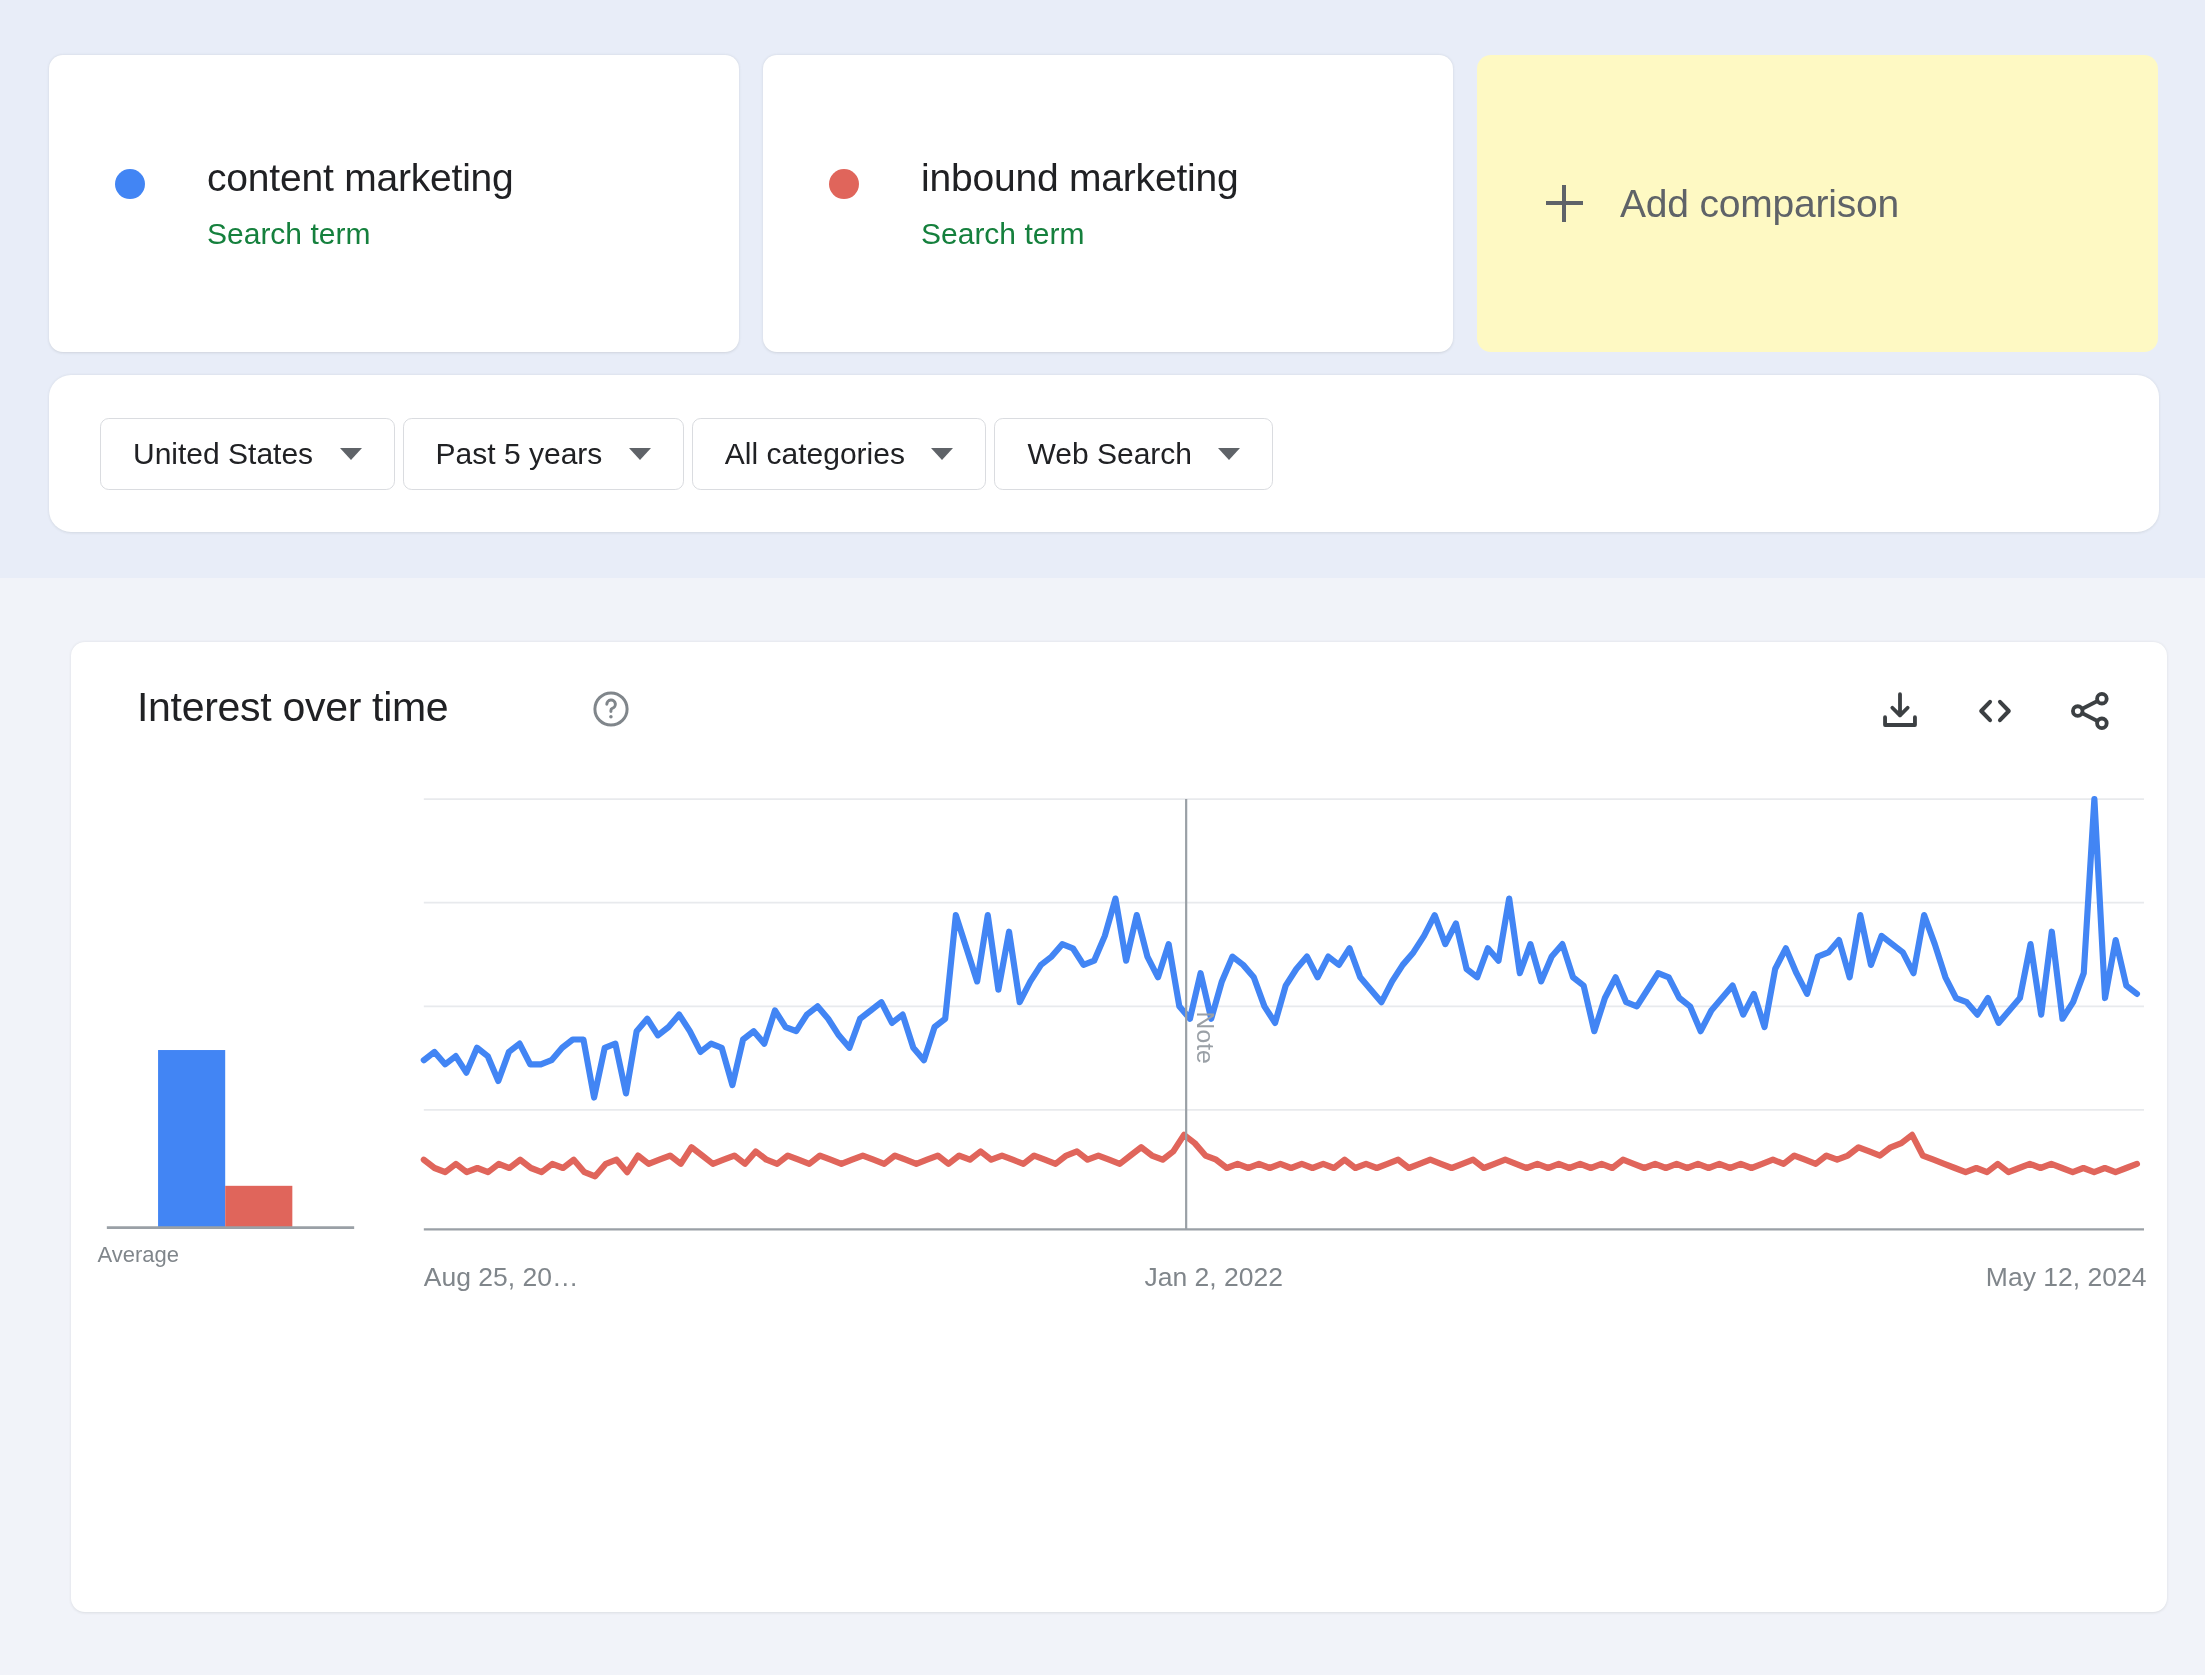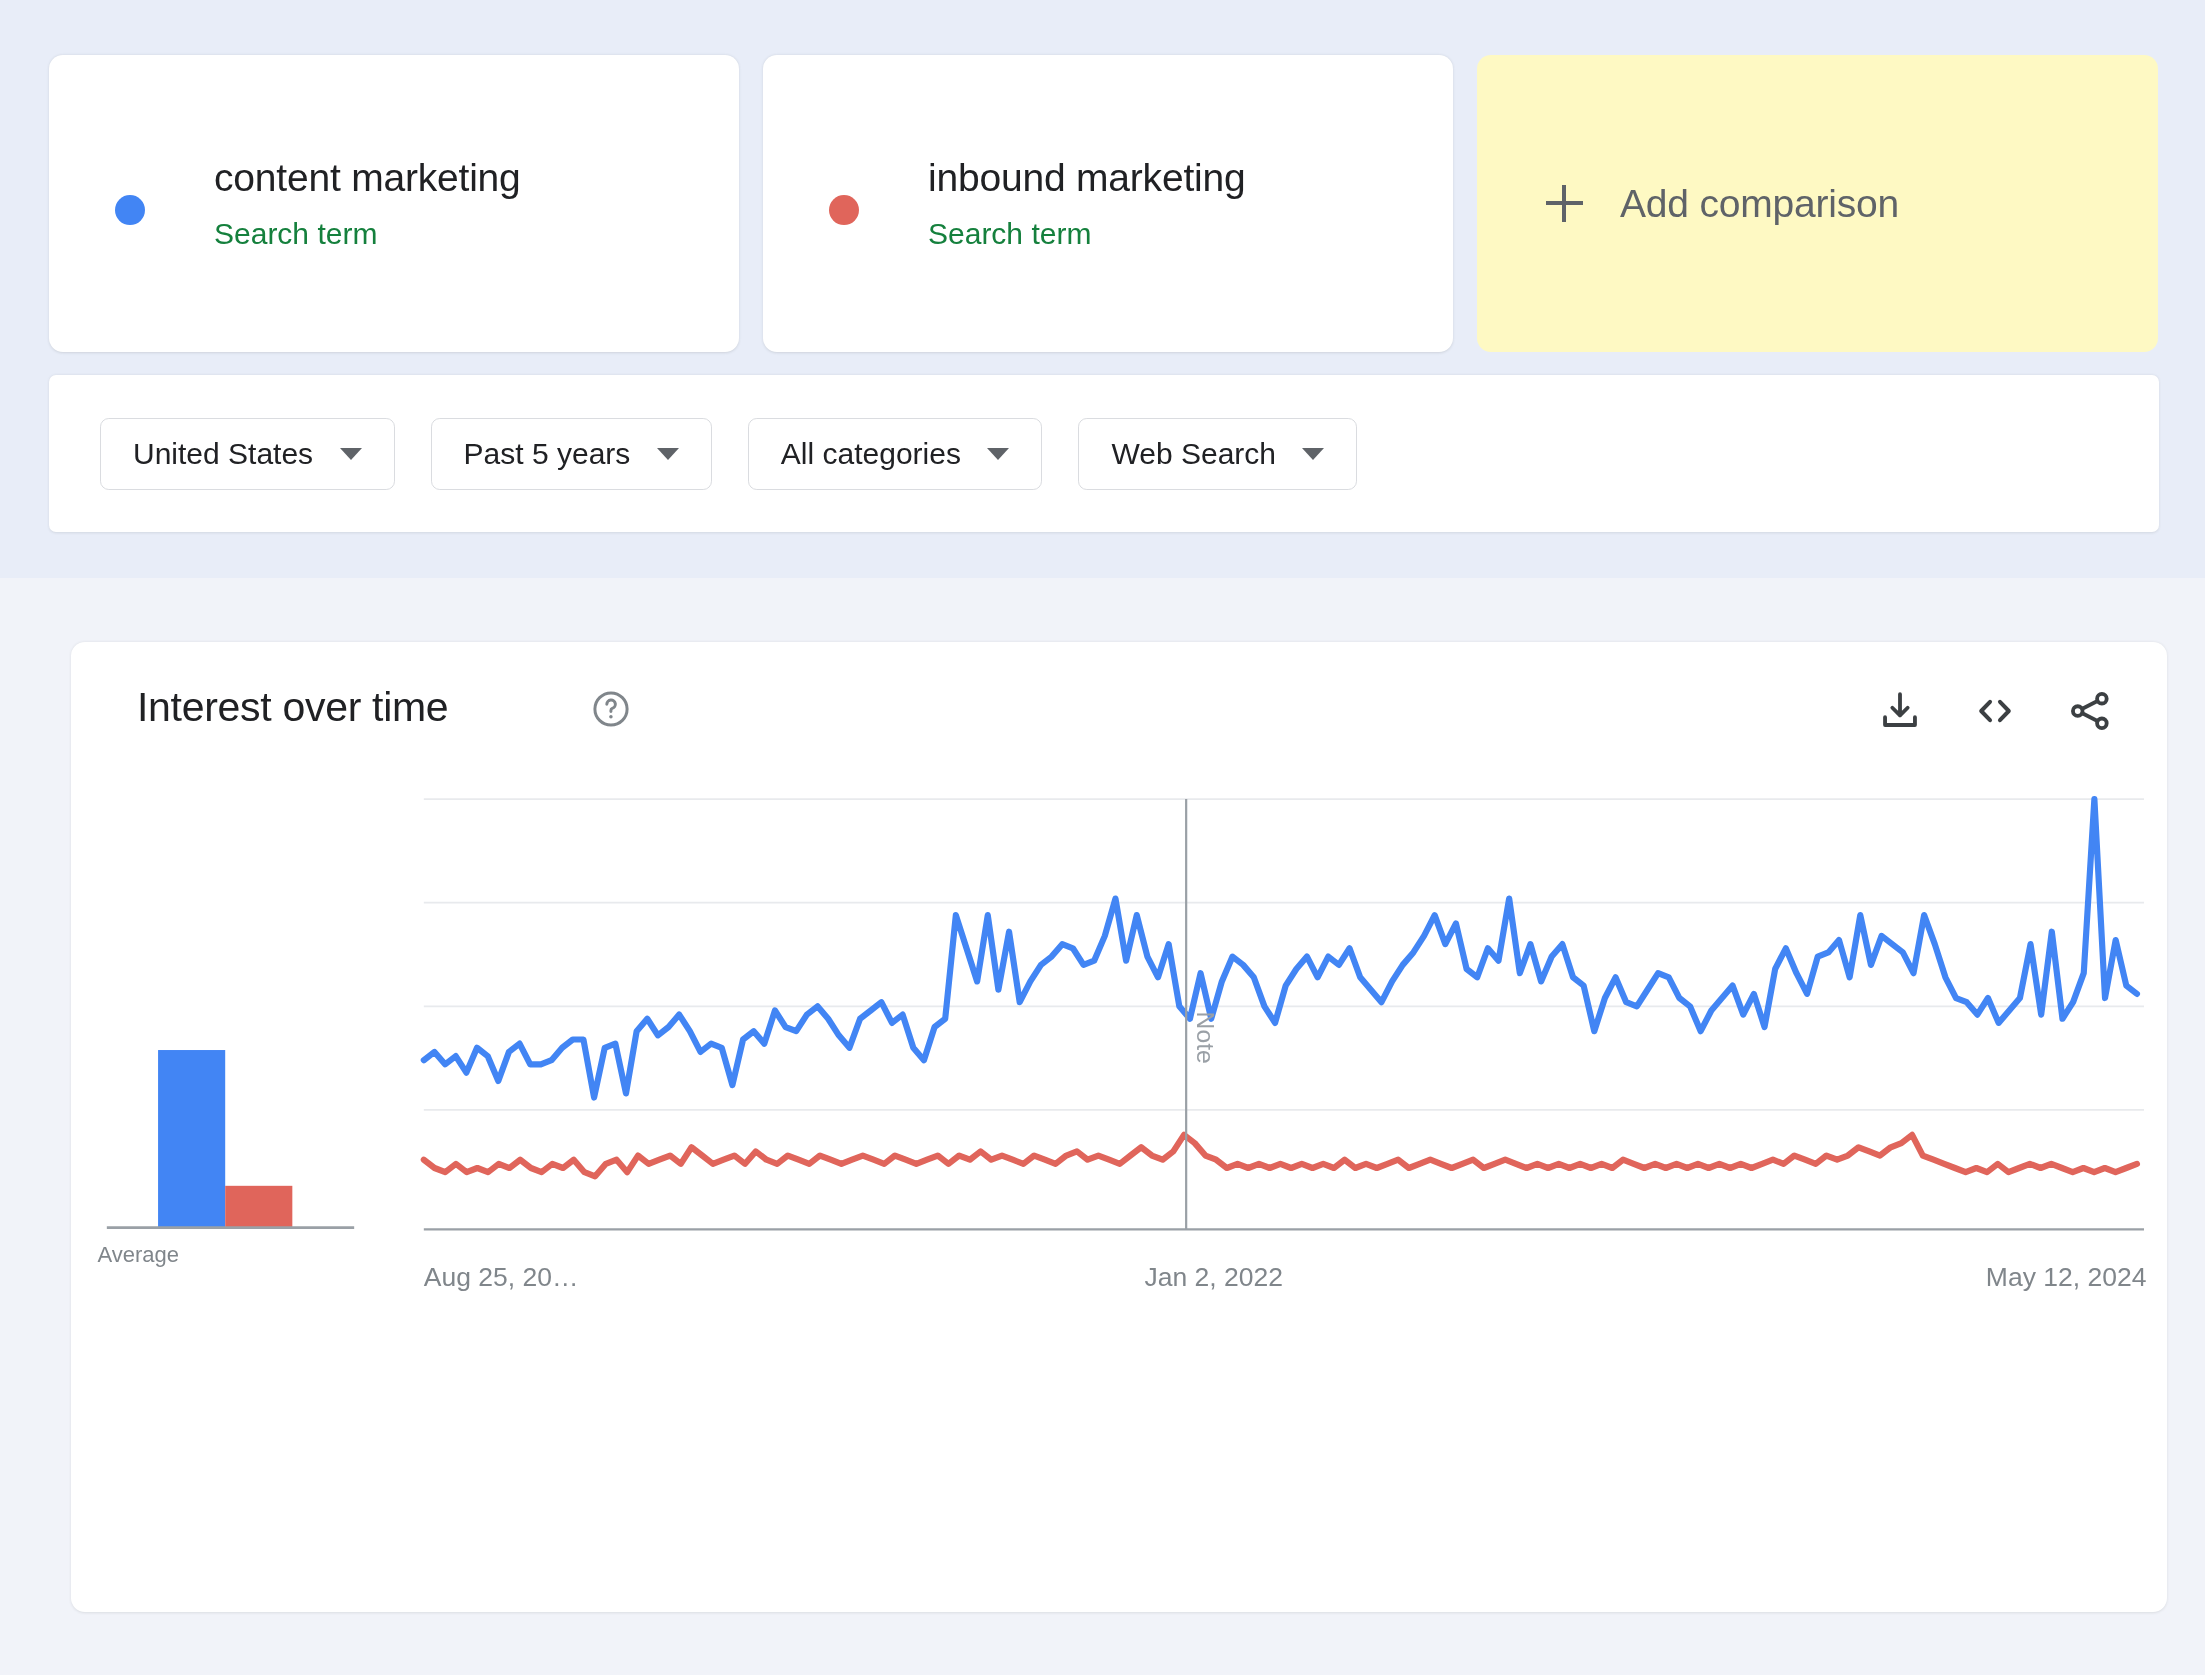--- a/index.html
+++ b/index.html
@@ -43,22 +43,22 @@
     box-shadow: 0 0.9px 2.6px rgba(60,64,67,.15);
     flex: 0 0 690px;
     position: relative;
     box-sizing: border-box;
   }
   .term-inner {
     position: absolute;
     left: 66px; top: 50%;
     transform: translateY(-50%);
     display: flex;
-    align-items: center;
-    gap: 7px;
+    align-items: flex-start;
+    gap: 0;
   }
   .term-dot {
     width: 30px; height: 30px;
     border-radius: 50%;
     margin-top: 13.2px;
     flex: 0 0 30px;
   }
   .term-text { margin-left: 62px; }
   .term-name {
     font-size: 39px;
@@ -105,27 +105,27 @@
     letter-spacing: -0.2px;
     white-space: nowrap;
   }
 
   
   #filter-bar {
     position: absolute;
     left: 49px; top: 375px;
     width: 2110px; height: 157px;
     background: #ffffff;
-    border-radius: 7px;
+    border-radius: 22px;
     box-shadow: 0 0.9px 2.6px rgba(60,64,67,.12);
     display: flex;
     align-items: center;
     padding-left: 51px;
     box-sizing: border-box;
-    gap: 36px;
+    gap: 8px;
   }
   .chip {
     height: 72px;
     border: 0.9px solid #dadce0;
     border-radius: 8.8px;
     display: flex;
     align-items: center;
     padding: 0 32px;
     cursor: pointer;
     box-sizing: border-box;

